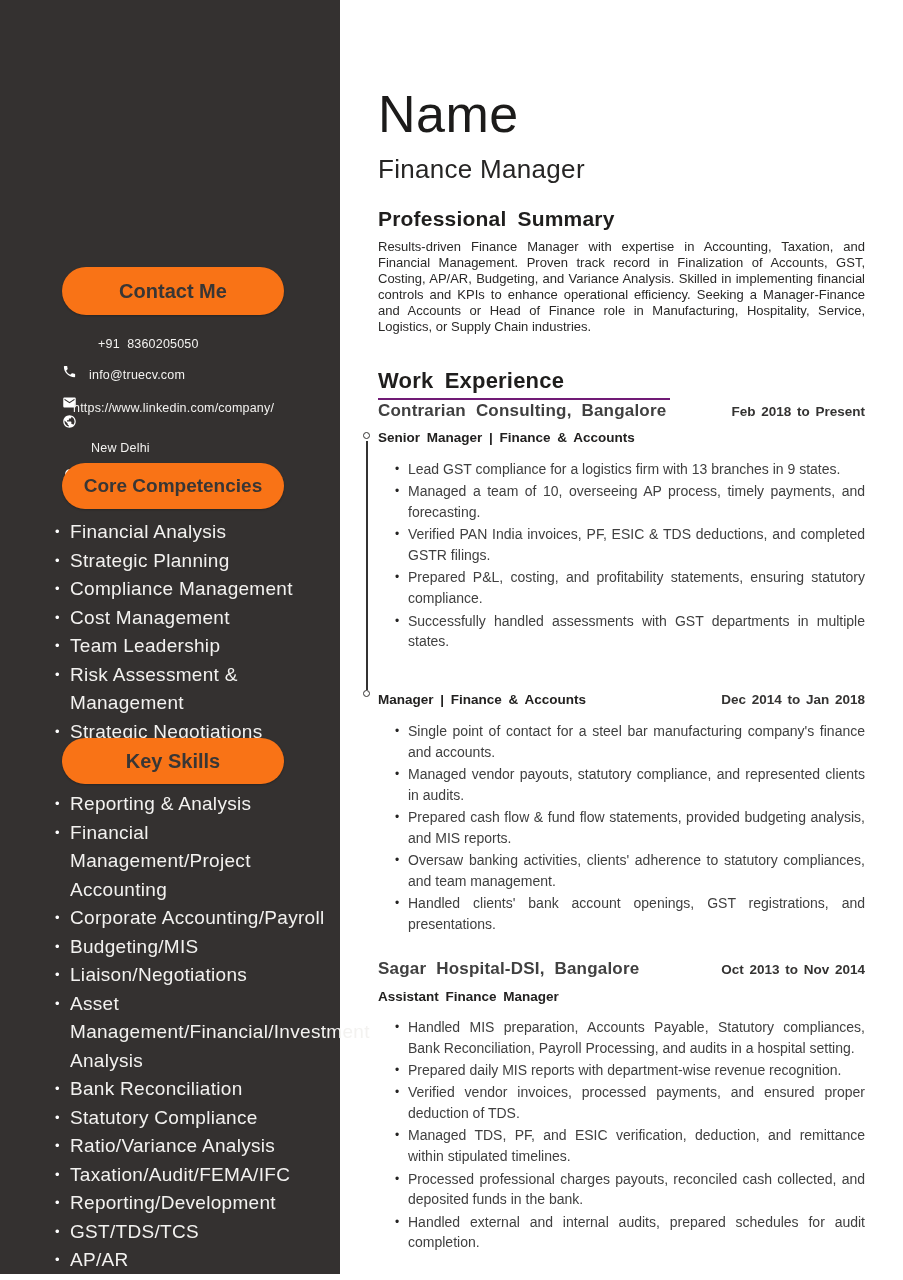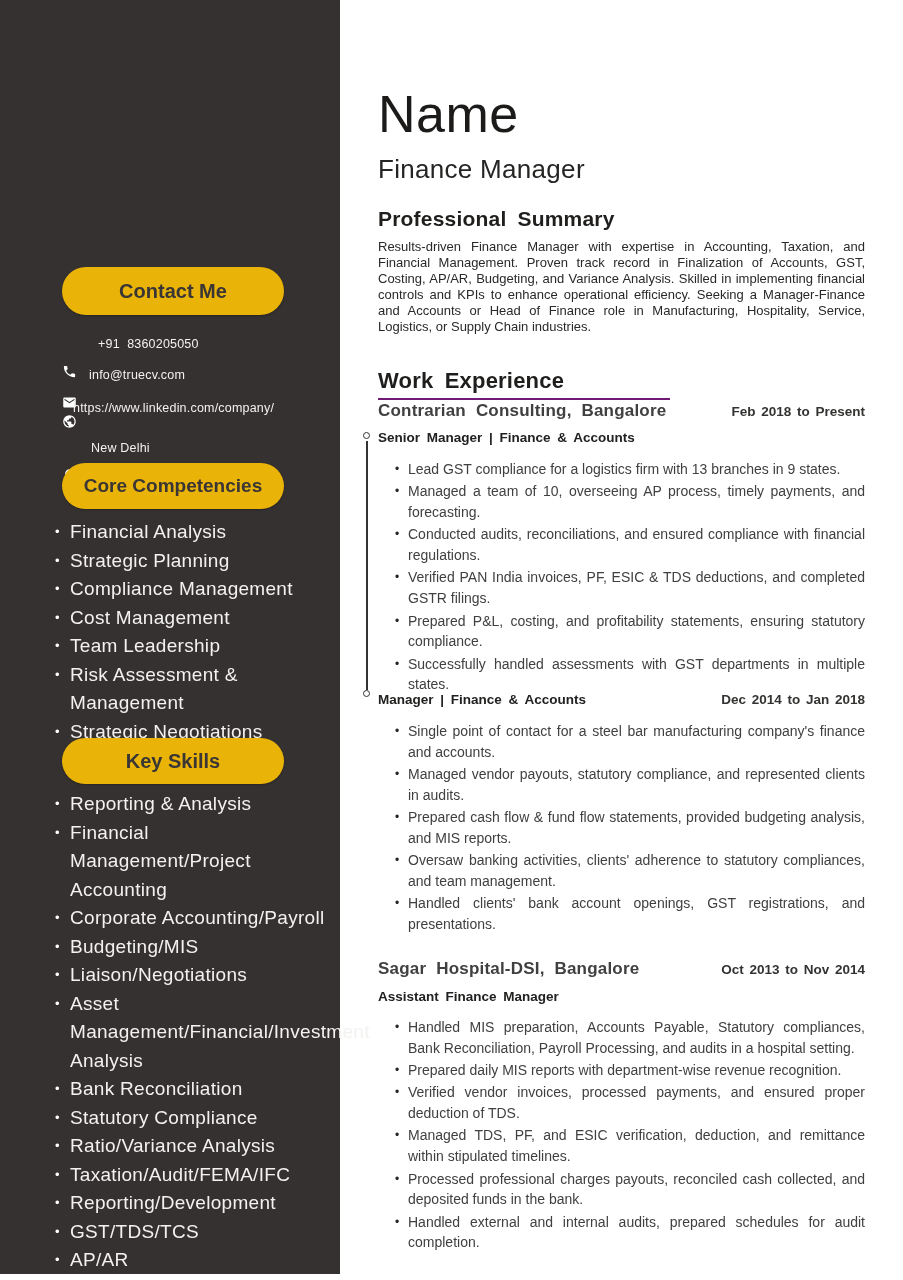--- a/index.html
+++ b/index.html
@@ -14,21 +14,21 @@
 
   
   .sidebar {
     position: absolute; left: 0; top: 0;
     width: 340px; height: 1274px;
     background: #343130;
     color: #f3f2f0;
   }
   .pill {
     position: absolute; left: 62px; width: 222px;
-    background: #eab308;
+    background: #f97316;
     border-radius: 28px;
     display: flex; align-items: center; justify-content: center;
     color: #393635; font-weight: 700;
     box-shadow: 0 1px 2px rgba(0,0,0,0.25);
   }
   .pill.contact   { top: 267px; height: 48px; font-size: 20px; }
   .pill.core      { top: 463px; height: 46px; font-size: 19px; }
   .pill.skills    { top: 738px; height: 46px; font-size: 20px; }
 
   .contact-row { position: absolute; left: 62px; display: flex; align-items: center; gap: 12px; font-size: 12.5px; letter-spacing: 0.2px; white-space: pre; }
@@ -217,21 +217,20 @@
       <span class="job-dates">Feb 2018 to Present</span>
     </div>
 
     <div class="abs role-header role1-header">
       <span class="role-title">Senior Manager | Finance &amp; Accounts</span>
     </div>
 
     <ul class="abs bullet-list bullets-1">
       <li>Lead GST compliance for a logistics firm with 13 branches in 9 states.</li>
       <li>Managed a team of 10, overseeing AP process, timely payments, and forecasting.</li>
-      <li>Conducted audits, reconciliations, and ensured compliance with financial regulations.</li>
       <li>Verified PAN India invoices, PF, ESIC &amp; TDS deductions, and completed GSTR filings.</li>
       <li>Prepared P&amp;L, costing, and profitability statements, ensuring statutory compliance.</li>
       <li>Successfully handled assessments with GST departments in multiple states.</li>
     </ul>
 
     <div class="abs role-header role2-header">
       <span class="role-title">Manager | Finance &amp; Accounts</span>
       <span class="role-dates">Dec 2014 to Jan 2018</span>
     </div>
 

